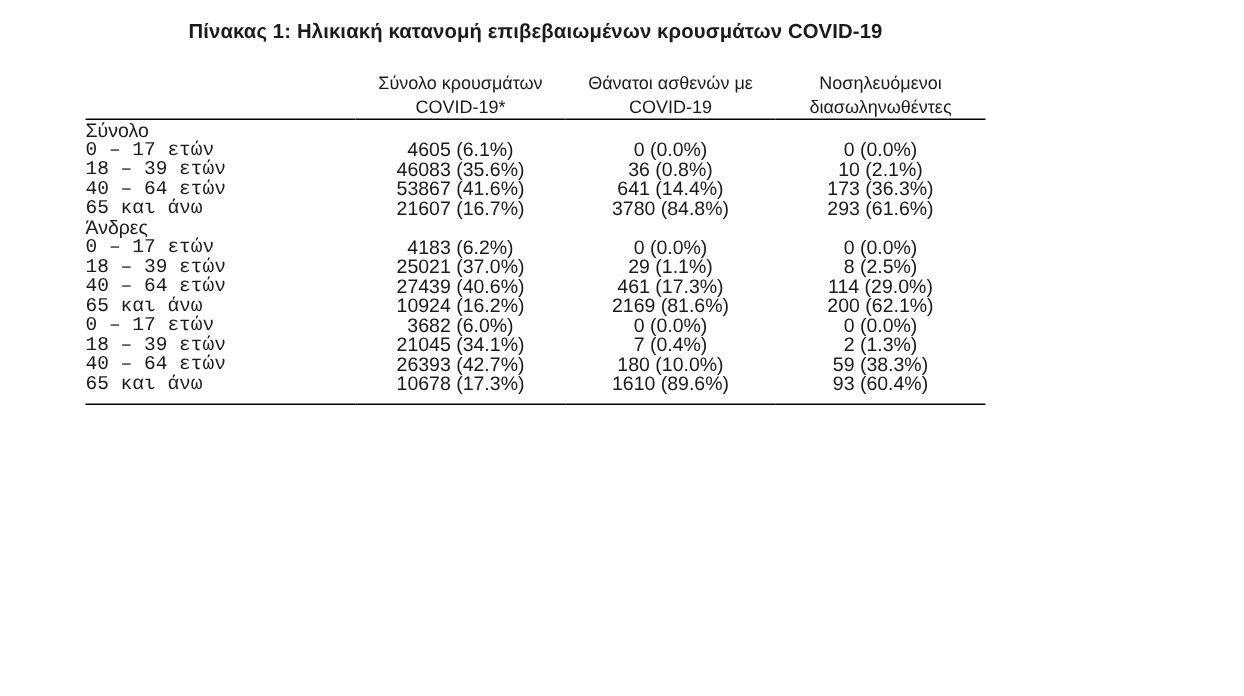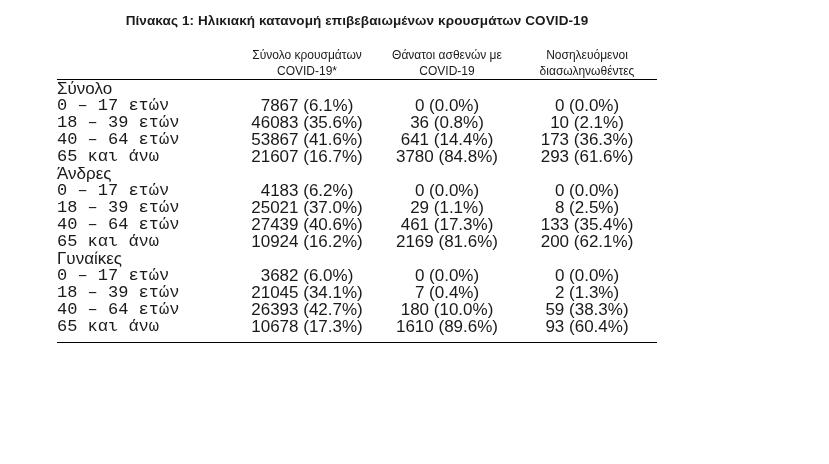--- a/index.html
+++ b/index.html
@@ -56,21 +56,21 @@
     line-height: 1.35;
     padding: 8px 4px 7px 4px;
     font-weight: normal;
     font-size: 12px;
   }
   thead th.first { width: 180px; }
   .col-head-line { display: block; }
   tbody td {
     line-height: 1.0;
     padding: 4.5px 4px;
-    font-size: 17px;
+    font-size: 13px;
   }
   td.label {
     text-align: left;
     padding-left: 8px;
   }
   td.group {
     font-weight: bold;
     text-align: left;
     padding-left: 8px;
     padding-top: 7px;
@@ -128,21 +128,21 @@
           </th>
         </tr>
       </thead>
       <tbody>
 
         <tr class="rule-mid">
           <td class="group" colspan="4">Σύνολο</td>
         </tr>
         <tr>
           <td class="label sub">0 – 17 ετών</td>
-          <td class="num">7867 (6.1%)</td>
+          <td class="num">4605 (6.1%)</td>
           <td class="num">0 (0.0%)</td>
           <td class="num">0 (0.0%)</td>
         </tr>
         <tr>
           <td class="label sub">18 – 39 ετών</td>
           <td class="num">46083 (35.6%)</td>
           <td class="num">36 (0.8%)</td>
           <td class="num">10 (2.1%)</td>
         </tr>
         <tr>
@@ -170,33 +170,30 @@
         <tr>
           <td class="label sub">18 – 39 ετών</td>
           <td class="num">25021 (37.0%)</td>
           <td class="num">29 (1.1%)</td>
           <td class="num">8 (2.5%)</td>
         </tr>
         <tr>
           <td class="label sub">40 – 64 ετών</td>
           <td class="num">27439 (40.6%)</td>
           <td class="num">461 (17.3%)</td>
-          <td class="num">133 (35.4%)</td>
+          <td class="num">114 (29.0%)</td>
         </tr>
         <tr>
           <td class="label sub">65 και άνω</td>
           <td class="num">10924 (16.2%)</td>
           <td class="num">2169 (81.6%)</td>
           <td class="num">200 (62.1%)</td>
         </tr>
 
         <tr>
-          <td class="group" colspan="4">Γυναίκες</td>
-        </tr>
-        <tr>
           <td class="label sub">0 – 17 ετών</td>
           <td class="num">3682 (6.0%)</td>
           <td class="num">0 (0.0%)</td>
           <td class="num">0 (0.0%)</td>
         </tr>
         <tr>
           <td class="label sub">18 – 39 ετών</td>
           <td class="num">21045 (34.1%)</td>
           <td class="num">7 (0.4%)</td>
           <td class="num">2 (1.3%)</td>

